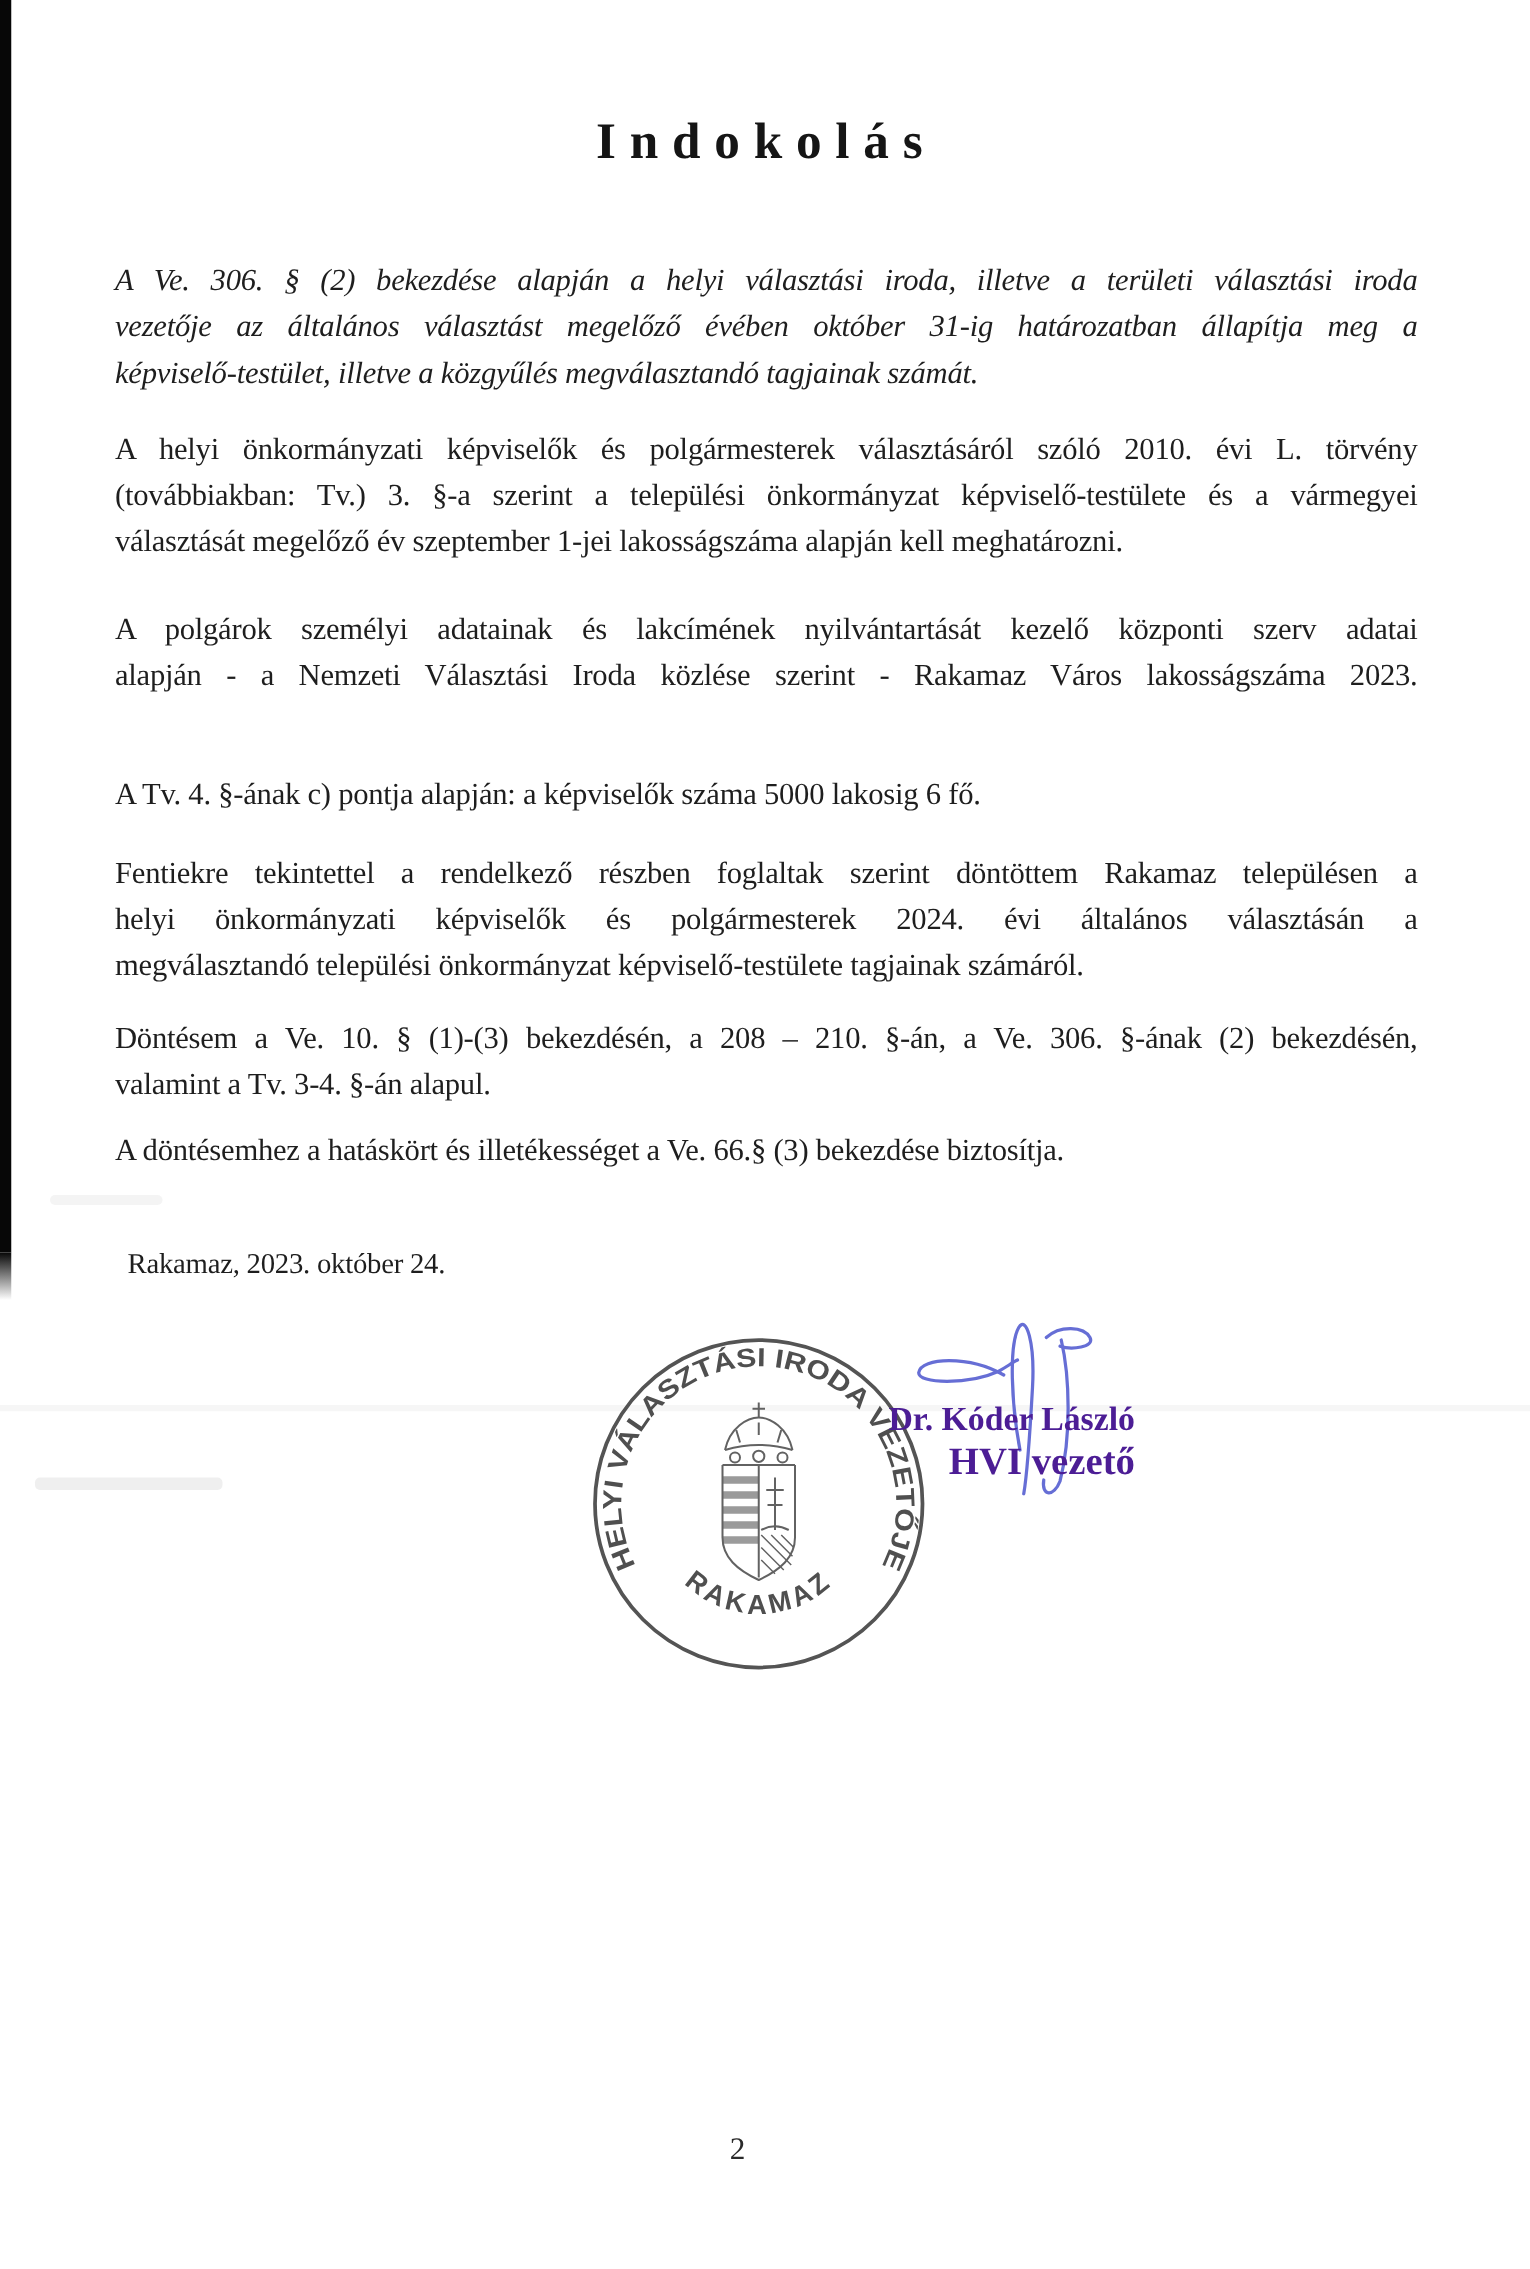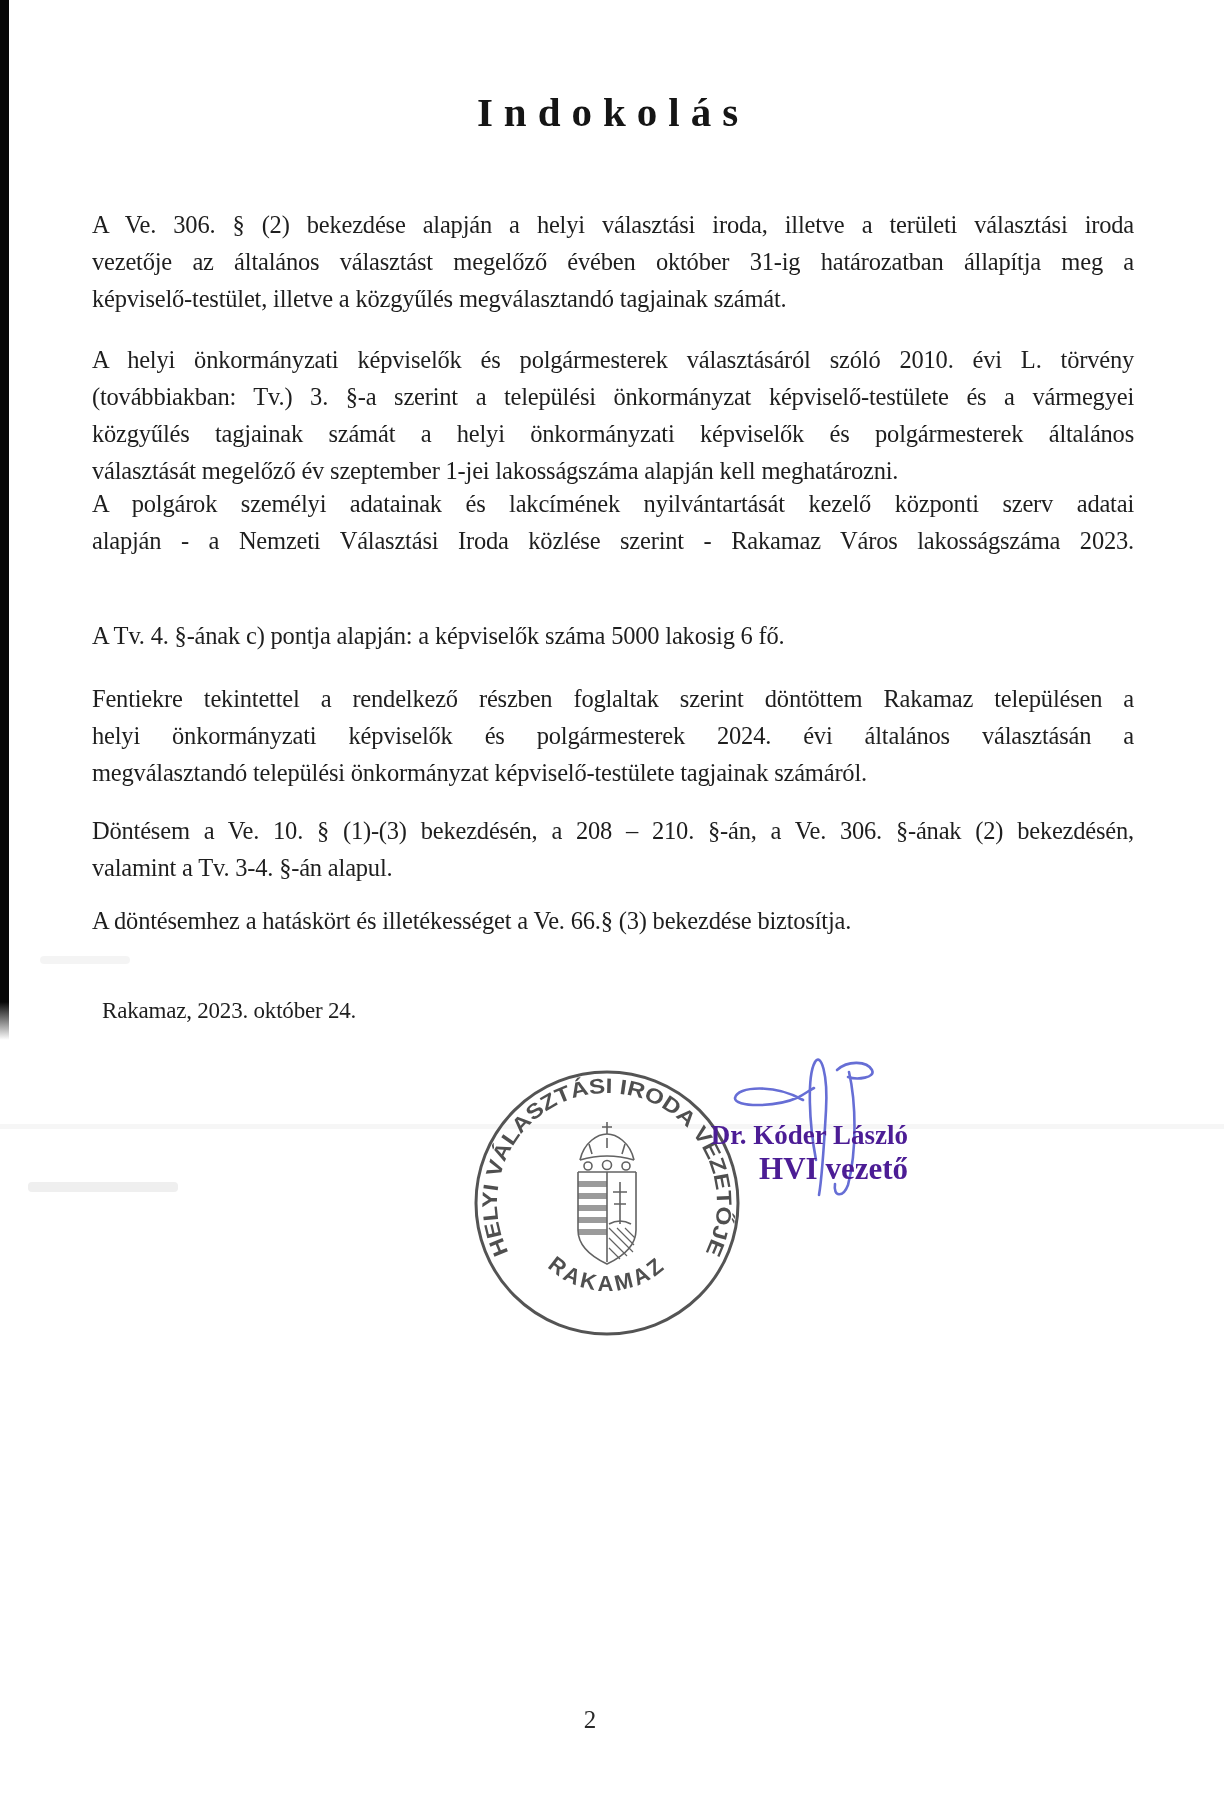--- a/index.html
+++ b/index.html
@@ -23,21 +23,21 @@
     text-align:center;font-size:41px;font-weight:bold;
     letter-spacing:11px;color:#151515;
   }
   .para{
     position:absolute;left:92px;width:1042px;
     font-size:24.5px;letter-spacing:-0.2px;line-height:37px;
     color:#1e1e1e;
   }
   .para .line{text-align:justify;text-align-last:justify;height:37px;white-space:nowrap;}
   .para .line.last{text-align:left;text-align-last:left;}
-  #para-0{top:206px;}
+  #para-0{top:206px;font-style:italic;}
   #para-1{top:341px;}
   #para-2{top:485px;}
   #para-3{top:617px;}
   #para-4{top:680px;}
   #para-5{top:812px;}
   #para-6{top:902px;}
   .date-line{
     position:absolute;left:102px;top:998px;font-size:23px;letter-spacing:-0.2px;
   }
   .stamp-wrap{position:absolute;left:468px;top:1064px;width:278px;height:278px;}
@@ -65,21 +65,20 @@
 <div class="doc-title">Indokolás</div>
 
 <div class="para" id="para-0">
     <div class="line">A Ve. 306. § (2) bekezdése alapján a helyi választási iroda, illetve a területi választási iroda</div>
     <div class="line">vezetője az általános választást megelőző évében október 31-ig határozatban állapítja meg a</div>
     <div class="line last">képviselő-testület, illetve a közgyűlés megválasztandó tagjainak számát.</div>
   </div>
 <div class="para" id="para-1">
     <div class="line">A helyi önkormányzati képviselők és polgármesterek választásáról szóló 2010. évi L. törvény</div>
     <div class="line">(továbbiakban: Tv.) 3. §-a szerint a települési önkormányzat képviselő-testülete és a vármegyei</div>
-    <div class="line">közgyűlés tagjainak számát a helyi önkormányzati képviselők és polgármesterek általános</div>
     <div class="line last">választását megelőző év szeptember 1-jei lakosságszáma alapján kell meghatározni.</div>
   </div>
 <div class="para" id="para-2">
     <div class="line">A polgárok személyi adatainak és lakcímének nyilvántartását kezelő központi szerv adatai</div>
     <div class="line">alapján - a Nemzeti Választási Iroda közlése szerint - Rakamaz Város lakosságszáma 2023.</div>
   </div>
 <div class="para" id="para-3">
     <div class="line last">A Tv. 4. §-ának c) pontja alapján: a képviselők száma 5000 lakosig 6 fő.</div>
   </div>
 <div class="para" id="para-4">

